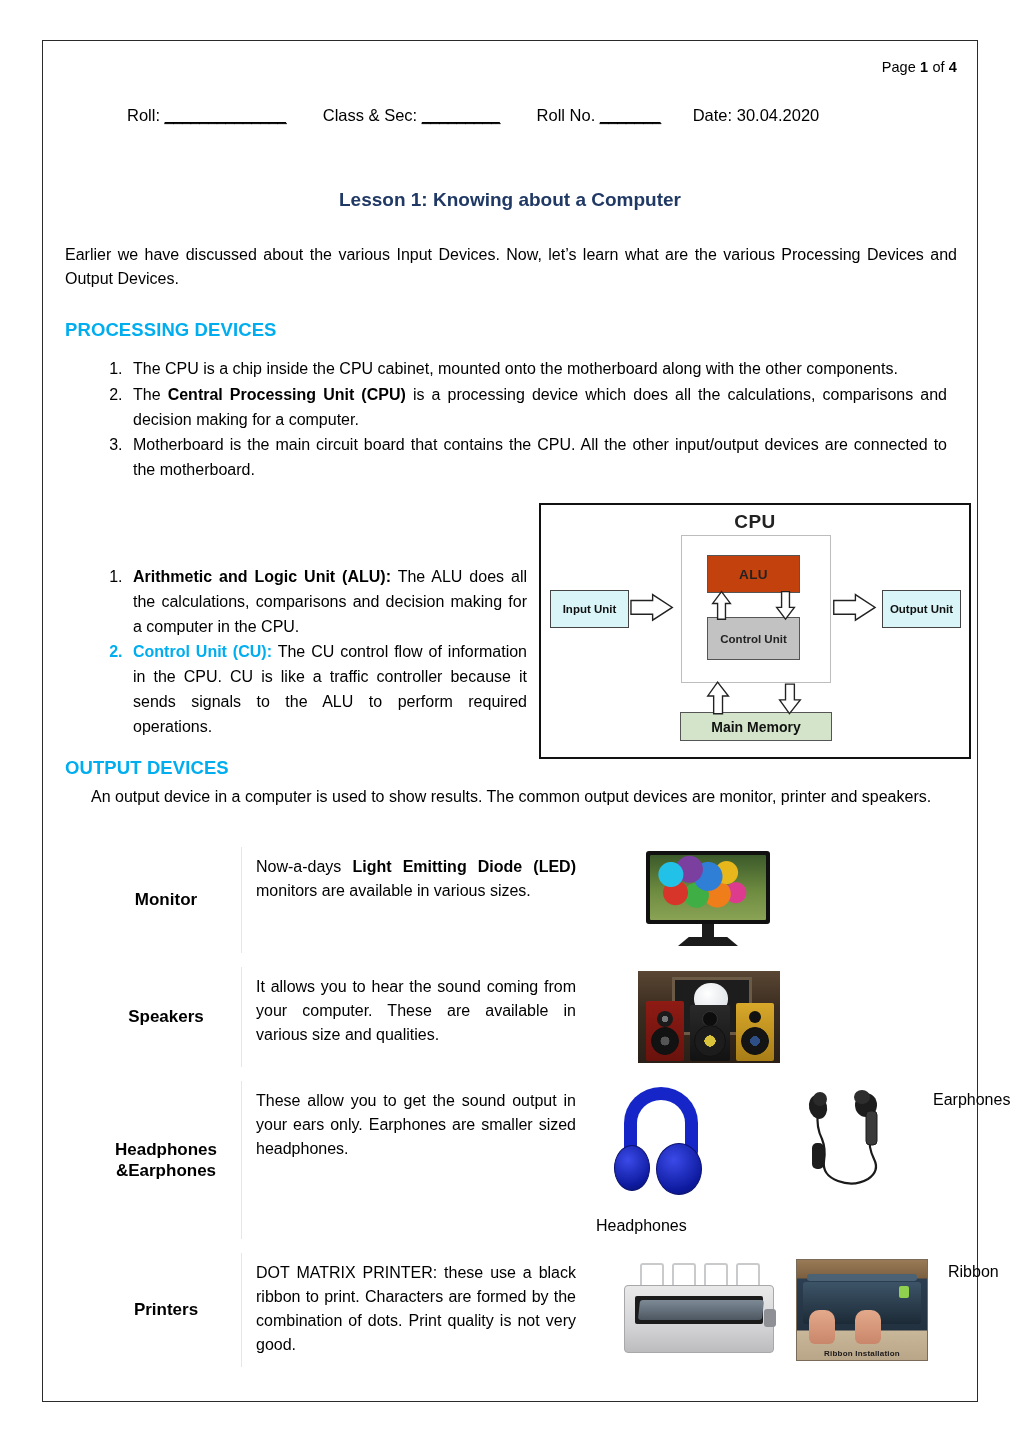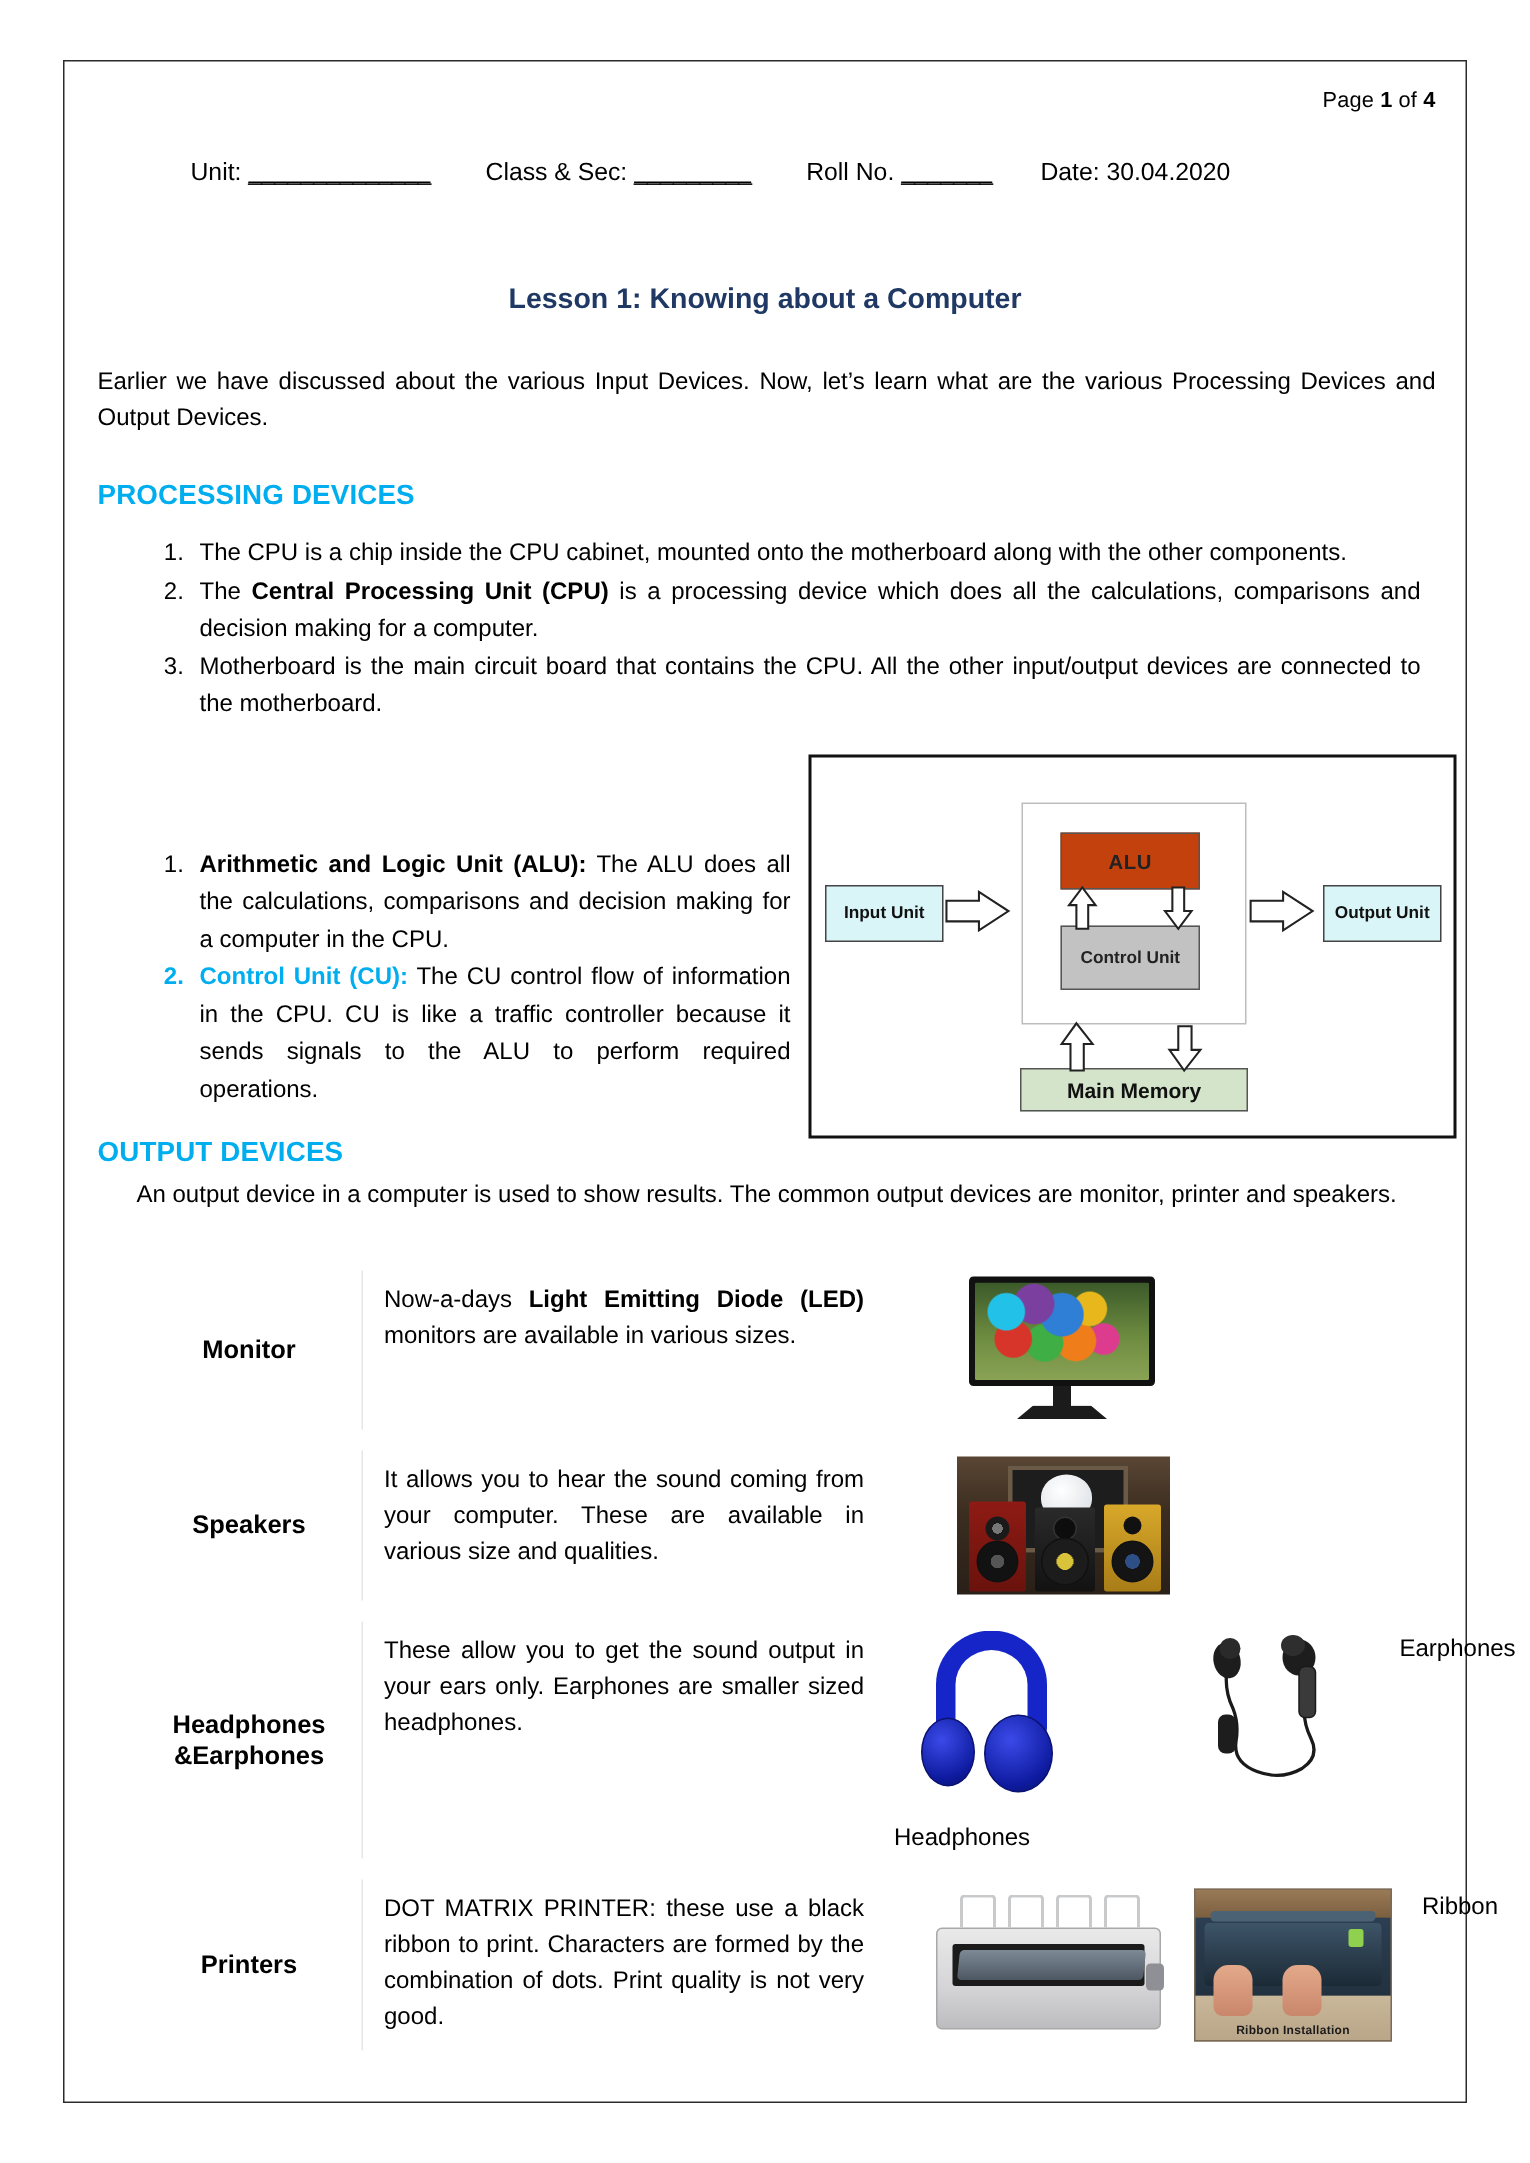--- a/index.html
+++ b/index.html
@@ -465,21 +465,21 @@
 <body>
 
 <div class="page">
   <div class="page-inner">
 
     <div class="pageno">
       <span>Page </span><b>1</b><span> of </span><b>4</b>
     </div>
 
     <div class="wsheader">
-      <div class="wsrow"><span>Unit: </span><span class="blank">______________</span><span>        Class &amp; Sec: </span><span class="blank">_________</span><span>        Roll No. </span><span class="blank">_______</span><span>       Date: 30.04.2020</span></div>
+      <div class="wsrow"><span>Roll: </span><span class="blank">______________</span><span>        Class &amp; Sec: </span><span class="blank">_________</span><span>        Roll No. </span><span class="blank">_______</span><span>       Date: 30.04.2020</span></div>
     </div>
 
     <div class="lesson-title">Lesson 1: Knowing about a Computer</div>
 
     <div class="intro">Earlier we have discussed about the various Input Devices. Now, let’s learn what are the various Processing Devices and Output Devices.</div>
 
     <div class="sec-head" id="sec-processing">PROCESSING DEVICES</div>
 
     <div class="proc-list">
       <ol class="numlist">
@@ -490,20 +490,21 @@
     </div>
 
     <div class="cpu-list">
       <ol class="numlist">
         <li><b>Arithmetic and Logic Unit (ALU):</b><span class="body"> The ALU does all the calculations, comparisons and decision making for a computer in the CPU.</span></li>
         <li class="cyan-marker"><b>Control Unit (CU):</b><span class="body"> The CU control flow of information in the CPU. CU is like a traffic controller because it sends signals to the ALU to perform required operations.</span></li>
       </ol>
     </div>
 
     <div class="cpu-fig">
+      <div class="cpu-label">CPU</div>
       <div class="cpu-box"></div>
       <div class="alu-box">ALU</div>
       <div class="cu-box">Control Unit</div>
       <div class="inbox">Input Unit</div>
       <div class="outbox">Output Unit</div>
       <div class="mem-box">Main Memory</div>
       <svg class="arrows" viewBox="0 0 432 256">
 
         <polygon points="90,97 112,97 112,91 132,104 112,117 112,111 90,111" fill="#fff" stroke="#222" stroke-width="1.4"></polygon>
 

